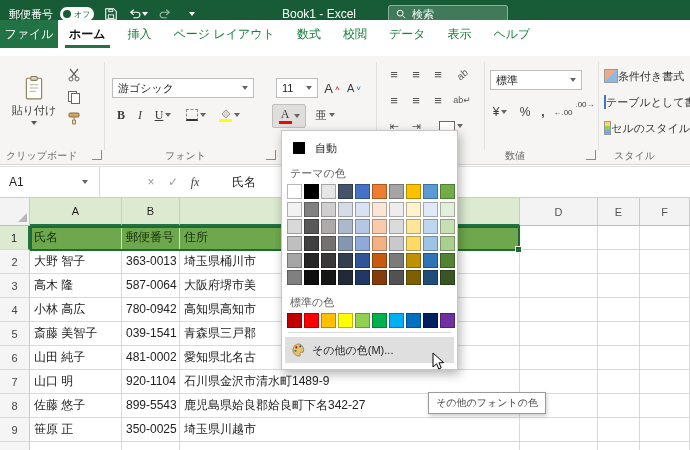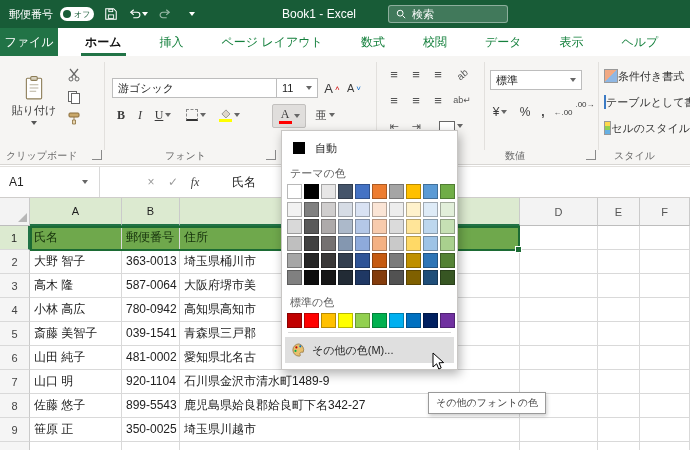--- a/index.html
+++ b/index.html
@@ -14,21 +14,21 @@
   .pill .knob{width:8px;height:8px;border-radius:50%;background:#185C37;}
   .pill .state{font-size:8px;color:#185C37;}
   .qat-btn{width:20px;height:20px;display:flex;align-items:center;justify-content:center;}
   .chev{width:0;height:0;border-left:3px solid transparent;border-right:3px solid transparent;
         border-top:4px solid currentColor;display:inline-block;}
   .tb-title{position:absolute;left:282px;top:0;height:28px;line-height:28px;font-size:12px;color:#fff;}
   .tb-search{position:absolute;left:388px;top:5px;width:120px;height:18px;border-radius:3px;
              background:rgba(255,255,255,.18);border:1px solid rgba(255,255,255,.4);
              display:flex;align-items:center;gap:6px;padding:0 7px;box-sizing:border-box;color:#fff;font-size:11px;}
   
-  .tabrow{position:absolute;left:0;top:28px;width:690px;height:28px;background:#fff;display:flex;gap:16px;}
+  .tabrow{position:absolute;left:0;top:20px;width:690px;height:28px;background:#fff;display:flex;}
   .filetab{width:58px;background:#217346;color:#fff;display:flex;align-items:center;justify-content:center;font-size:12px;}
   .tab{padding:0 11px;display:flex;align-items:center;color:#15803d;font-size:12px;position:relative;}
   .tab.active{color:#141414;font-weight:bold;}
   .tab.active::after{content:"";position:absolute;left:7px;right:7px;bottom:0;height:3px;background:#217346;}
   
   .ribbon{position:absolute;left:0;top:56px;width:690px;height:109px;background:#f6f5f3;border-bottom:1px solid #d8d6d3;box-sizing:border-box;}
   .vsep{position:absolute;top:6px;width:1px;height:88px;background:#e2e0dd;}
   .glabel{position:absolute;top:93px;font-size:10px;color:#6a6a6a;text-align:left;}
   .expander{position:absolute;top:94px;width:9px;height:9px;border-left:1px solid #8a8a8a;border-top:1px solid #8a8a8a;transform:rotate(180deg);}
   .rbtn{position:absolute;display:flex;align-items:center;justify-content:center;gap:2px;color:#3b3b3b;}
@@ -178,21 +178,21 @@
     </div>
     <div class="rbtn" style="left:64px;top:54px;width:20px;height:18px">
       <svg width="14" height="14" viewBox="0 0 14 14">
           <rect x="2" y="1" width="10" height="4" rx="1" fill="#c9a86a" stroke="#8a6d3b"></rect>
           <path d="M7 5 v3 M5.5 8 h3 v4 h-3 z" fill="#e8d7b0" stroke="#8a6d3b" stroke-width=".8"></path>
         </svg>
     </div>
     <div class="glabel" style="left:6px;width:90px">クリップボード</div>
     <div class="expander" style="left:92px"></div>
 
-    <div class="combo" style="left:112px;top:22px;width:179px">
+    <div class="combo" style="left:112px;top:22px;width:142px">
       <span>游ゴシック</span>
       <span class="chev" style="color:#666"></span>
     </div>
     <div class="combo" style="left:276px;top:22px;width:42px">
       <span>11</span>
       <span class="chev" style="color:#666"></span>
     </div>
     <div class="rbtn" style="left:322px;top:22px;width:20px;height:20px;font-size:13px">
       <span>A</span>
         <span style="font-size:8px;color:#c00">˄</span>

